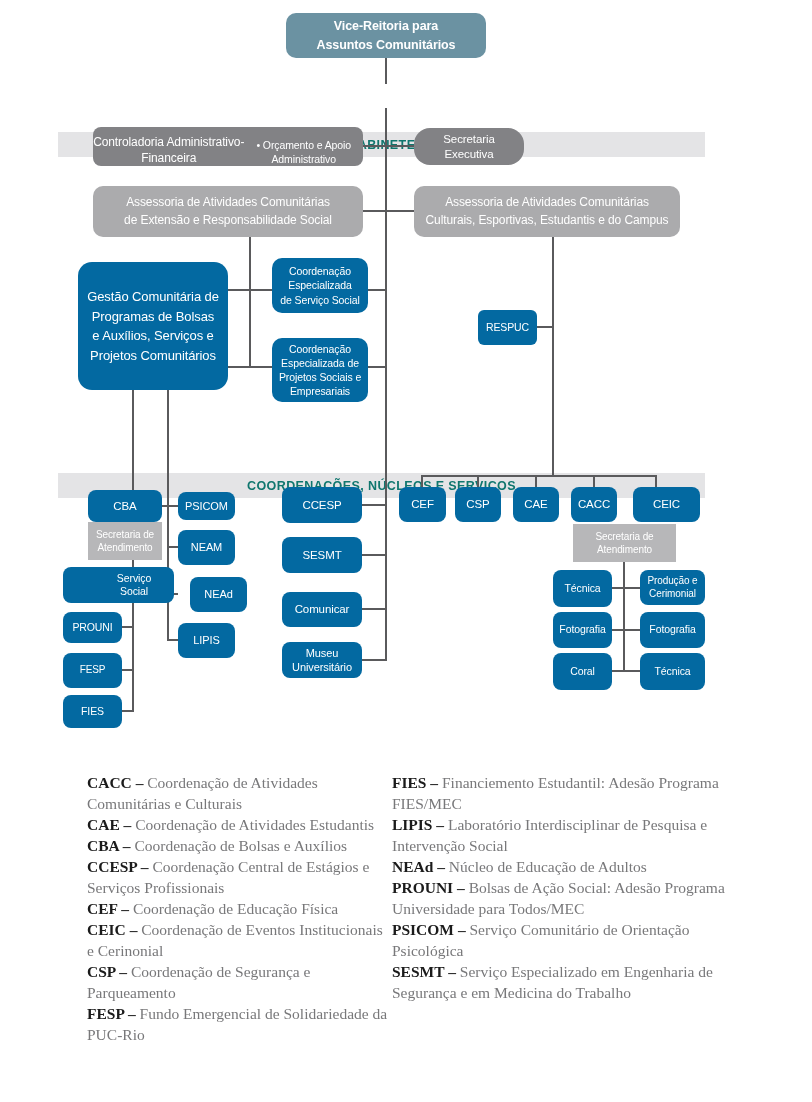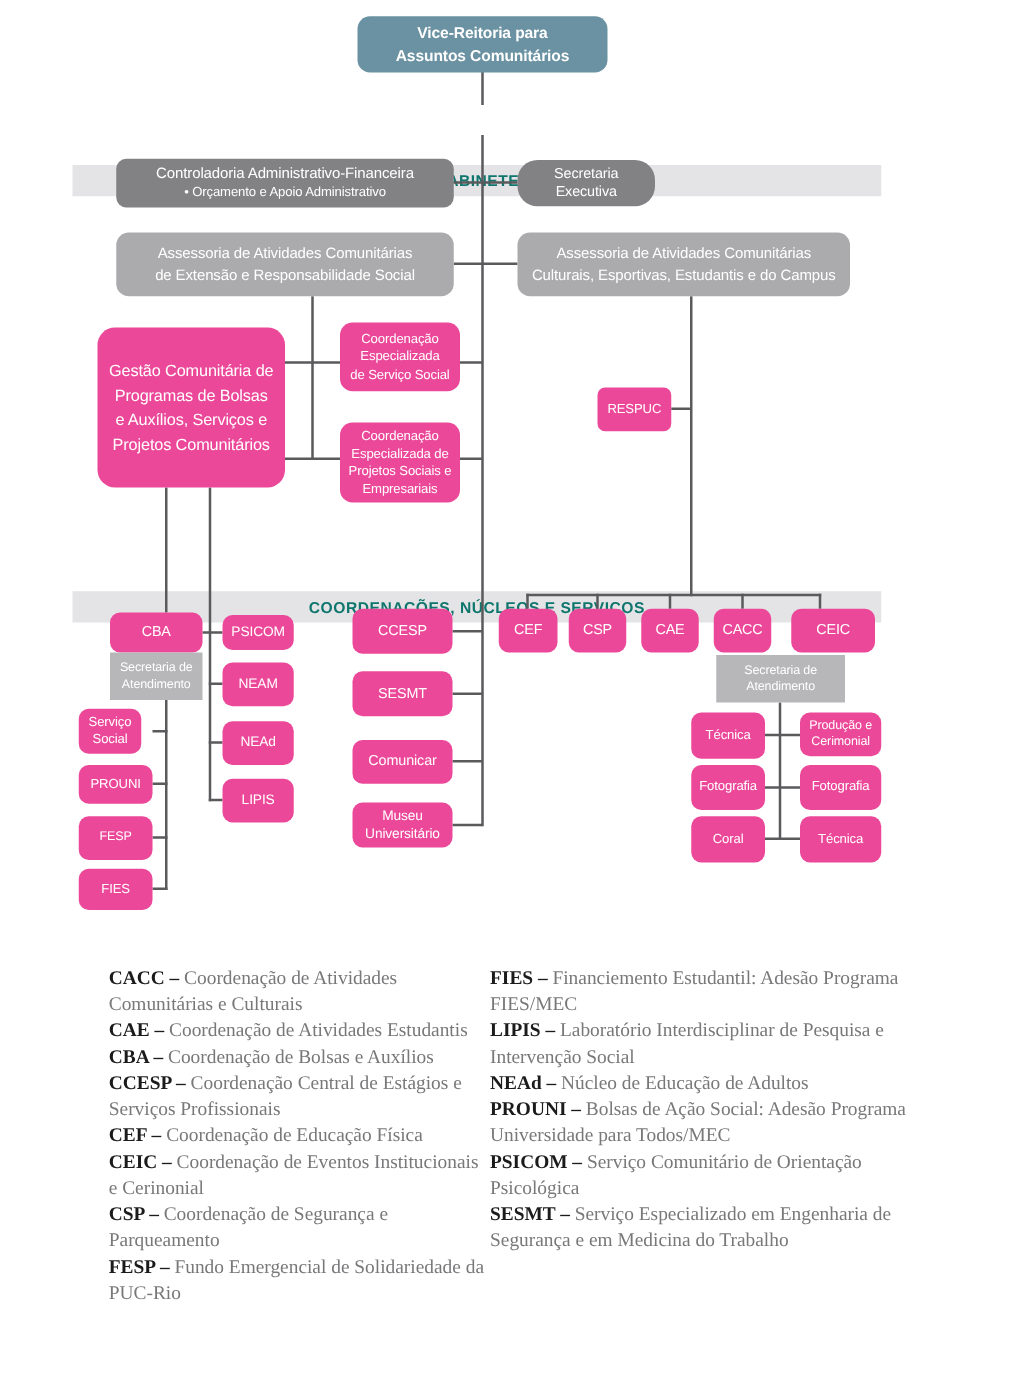--- a/index.html
+++ b/index.html
@@ -12,28 +12,28 @@
     display:flex;align-items:center;justify-content:center;
     font-size:12.5px;font-weight:600;color:#0f766e;letter-spacing:.4px;margin-top:48px;
   }
   .box{
     position:absolute;color:#ffffff;display:flex;align-items:center;justify-content:center;
     text-align:center;font-size:11px;line-height:1.28;border-radius:8px;letter-spacing:-.1px;
   }
   .pre{white-space:pre-line;}
   .teal{background:#6b92a2;border-radius:10px;font-weight:bold;font-size:12.5px;line-height:1.5;}
   .dark{background:#828285;}
-  .med{background:#ec4899;}
+  .med{background:#0369a1;}
   .light{background:#ababad;border-radius:10px;font-size:12px;line-height:1.45;}
   .lighter{background:#b7b7b9;font-size:10px;line-height:1.35;border-radius:0;}
   .big{border-radius:14px;font-size:13px;line-height:1.5;}
   .coord{border-radius:10px;font-size:10.5px;line-height:1.35;}
   .ctl .t1{font-size:12px;}
   .ctl .t2{font-size:10.5px;margin-top:2px;}
-  .ctl{flex-direction:column;}
+  .ctl{flex-direction:row;align-items:flex-end;}
   .line{position:absolute;background:#5a5a5c;}
   .legend{
     position:absolute;top:772px;left:0;width:812px;
     font-family:"Liberation Serif",serif;font-size:15.5px;line-height:21px;
   }
   .legend-col{position:absolute;top:0;}
   .legend-col.lc-left{left:87px;width:305px;}
   .legend-col.lc-right{left:392px;width:336px;}
   .legend-entry{margin:0;}
   .legend-entry .abbr{color:#1b1b1b;font-weight:bold;}
@@ -118,29 +118,29 @@
 de Serviço Social</div>
   <div class="box med coord pre" style="left:272px;top:338px;width:96px;height:64px;">Coordenação
 Especializada de
 Projetos Sociais e
 Empresariais</div>
   <div class="box med" style="left:478px;top:310px;width:59px;height:35px;border-radius:6px;font-size:10.5px;">RESPUC</div>
 
   <div class="box med" style="left:88px;top:490px;width:74px;height:32px;font-size:11.5px;">CBA</div>
   <div class="box lighter pre" style="left:88px;top:522px;width:74px;height:38px;">Secretaria de
 Atendimento</div>
-  <div class="box med pre" style="left:63px;top:567px;width:50px;height:36px;font-size:10.5px;">Serviço
+  <div class="box med pre" style="left:63px;top:567px;width:80px;height:36px;font-size:10.5px;padding-left:31px;">Serviço
 Social</div>
   <div class="box med" style="left:63px;top:612px;width:59px;height:31px;font-size:10.5px;">PROUNI</div>
   <div class="box med" style="left:63px;top:653px;width:59px;height:35px;font-size:10px;">FESP</div>
   <div class="box med" style="left:63px;top:695px;width:59px;height:33px;font-size:10.5px;">FIES</div>
 
   <div class="box med" style="left:178px;top:492px;width:57px;height:28px;">PSICOM</div>
   <div class="box med" style="left:178px;top:530px;width:57px;height:35px;">NEAM</div>
-  <div class="box med" style="left:178px;top:577px;width:57px;height:35px;">NEAd</div>
+  <div class="box med" style="left:190px;top:577px;width:57px;height:35px;">NEAd</div>
   <div class="box med" style="left:178px;top:623px;width:57px;height:35px;">LIPIS</div>
 
   <div class="box med" style="left:282px;top:487px;width:80px;height:36px;font-size:11.5px;">CCESP</div>
   <div class="box med" style="left:282px;top:537px;width:80px;height:36px;font-size:11.5px;">SESMT</div>
   <div class="box med" style="left:282px;top:592px;width:80px;height:35px;font-size:11.5px;">Comunicar</div>
   <div class="box med pre" style="left:282px;top:642px;width:80px;height:36px;font-size:11px;">Museu
 Universitário</div>
 
   <div class="box lighter pre" style="left:573px;top:524px;width:103px;height:38px;">Secretaria de
 Atendimento</div>

